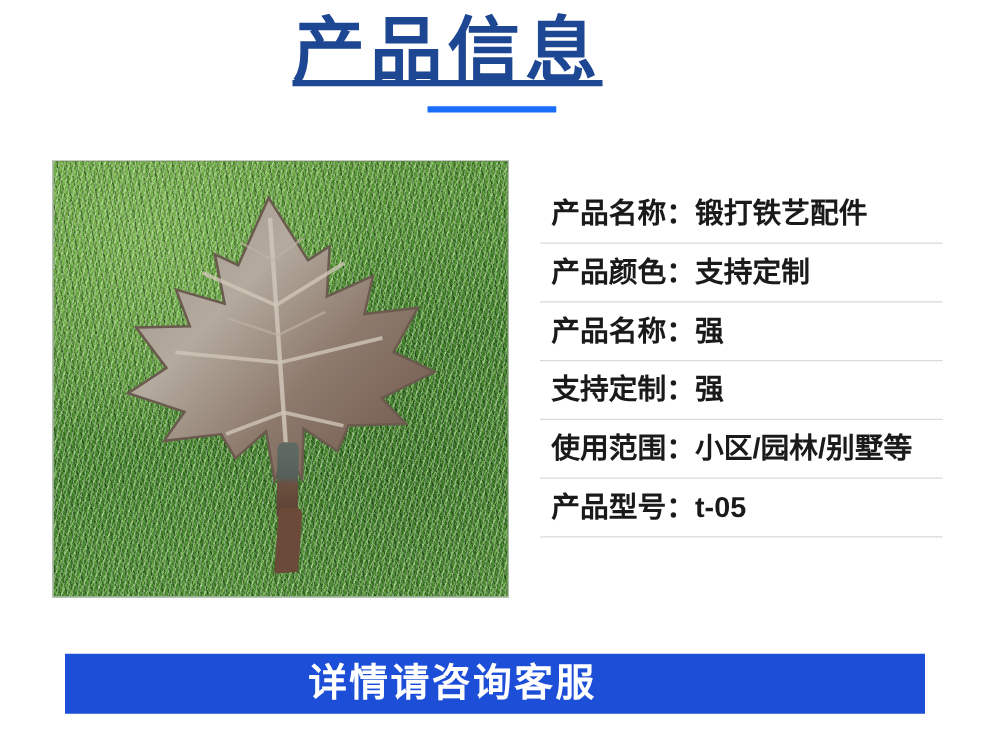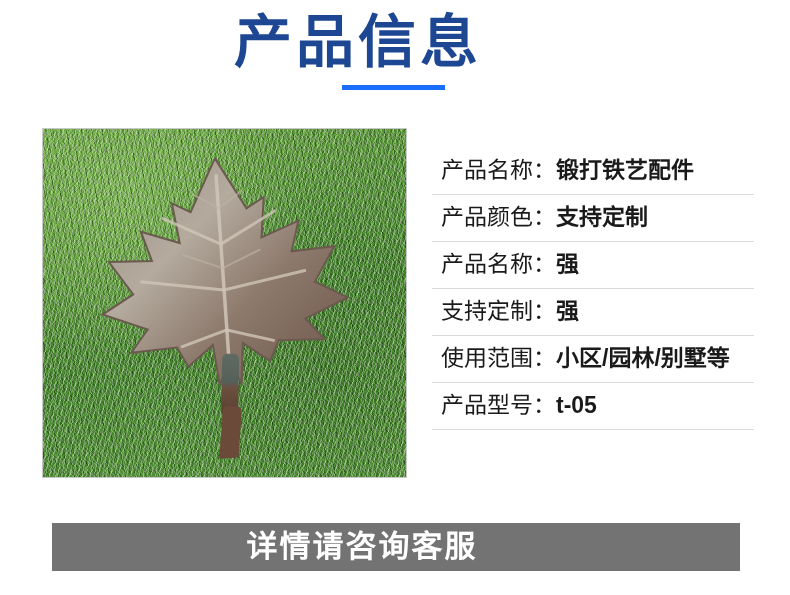--- a/index.html
+++ b/index.html
@@ -32,20 +32,21 @@
     left: 0;
     top: 7px;
     width: 716px;
     text-align: center;
     font-size: 58px;
     line-height: 70px;
     font-weight: bold;
     letter-spacing: 4px;
     color: #1d4693;
     white-space: nowrap;
+    text-decoration: underline;
   }
   .title-underline {
     position: absolute;
     left: 342px;
     top: 85px;
     width: 103px;
     height: 5px;
     background: #1a6eff;
   }
 
@@ -106,21 +107,21 @@
   .spec-text {
     position: absolute;
     left: 9px;
     top: 50%;
     transform: translateY(-52%);
     font-size: 23px;
     line-height: 26px;
     color: #1a1a1a;
     white-space: nowrap;
   }
-  .spec-text .label { font-weight: normal; }
+  .spec-text .label { font-weight: bold; }
   .spec-text .value { font-weight: bold; }
 
   
   .watermark {
     position: absolute;
     left: 250px;
     top: 278px;
     width: 320px;
     font-family: "Liberation Serif", "DejaVu Serif", serif;
     font-size: 44px;
@@ -132,21 +133,21 @@
     letter-spacing: 1px;
   }
 
   
   .cta-banner {
     position: absolute;
     left: 52px;
     top: 523px;
     width: 688px;
     height: 48px;
-    background: #737373;
+    background: #1d4ed8;
   }
   .cta-text {
     position: absolute;
     left: 0;
     top: 0;
     width: 620px;
     height: 48px;
     line-height: 48px;
     text-align: center;
     font-size: 31px;

